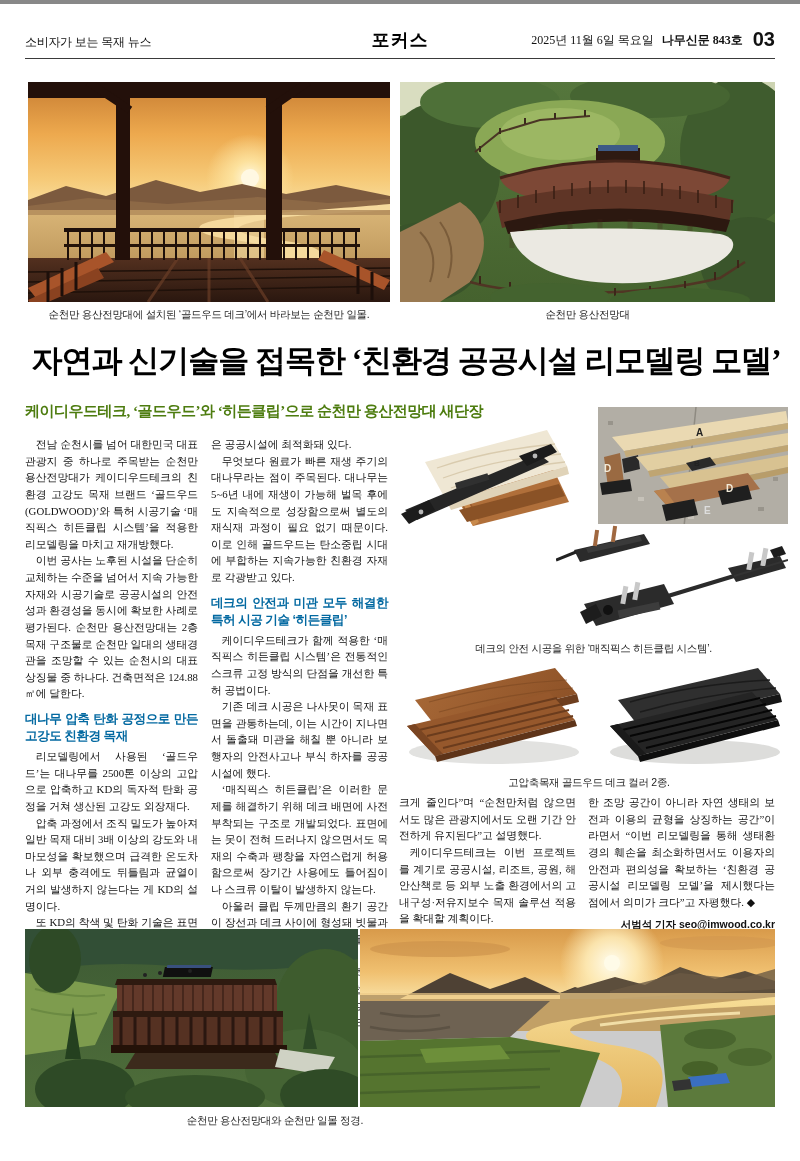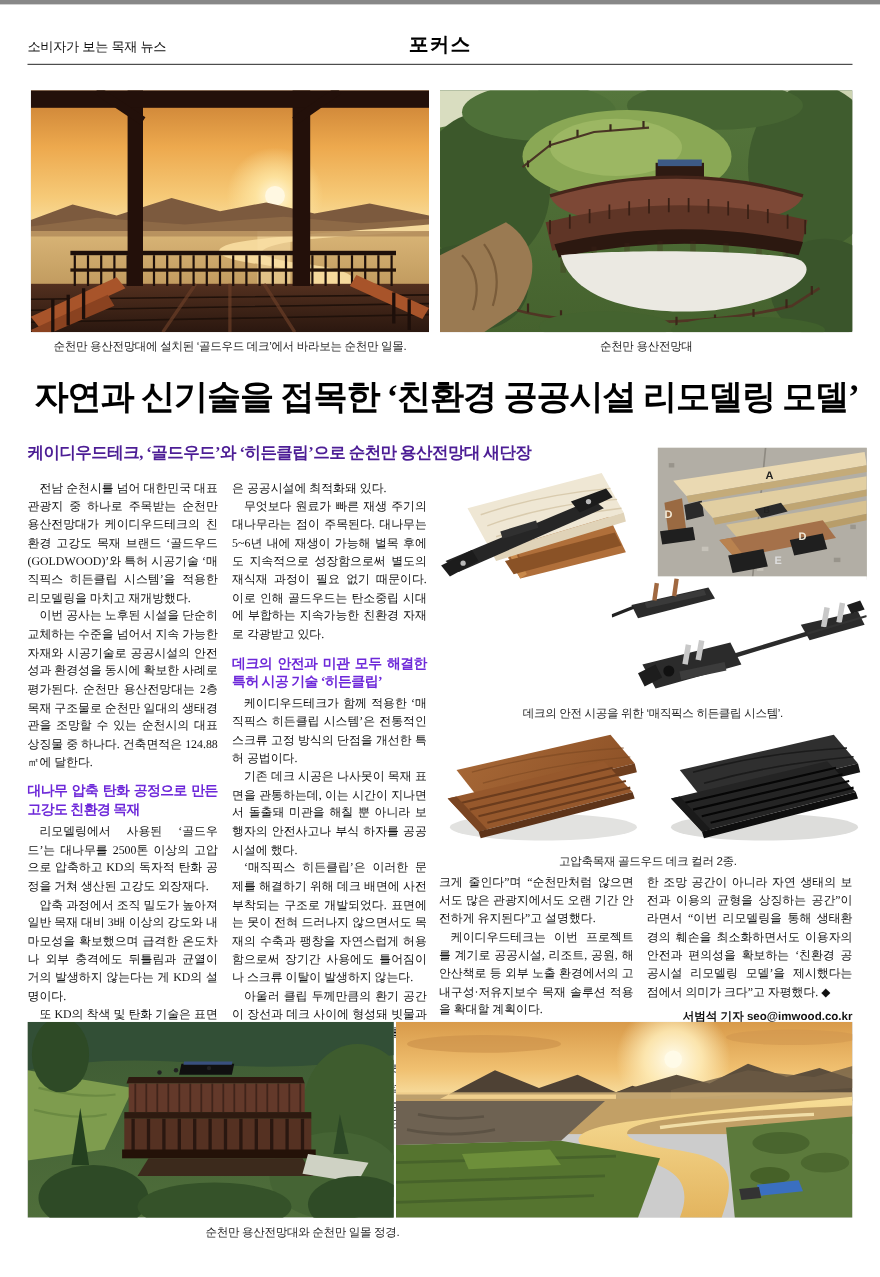--- a/index.html
+++ b/index.html
@@ -18,42 +18,43 @@
                      font-weight:bold;margin-left:10px;vertical-align:-2px;}
   
   .photo{position:absolute;overflow:hidden;background:#ccc;}
   .photo svg{display:block;width:100%;height:100%;}
   .cap{position:absolute;font-family:"Liberation Sans","DejaVu Sans",sans-serif;
        font-size:10.5px;color:#222;letter-spacing:-0.3px;text-align:center;}
   
   .headline{position:absolute;left:0;right:0;top:336px;text-align:center;font-weight:bold;
             font-size:31px;letter-spacing:-1px;color:#000;padding-left:12px;}
   .subheadline{position:absolute;left:25px;top:398px;font-weight:bold;font-size:15px;
-               letter-spacing:-0.5px;color:#4c1d95;}
+               letter-spacing:-0.5px;color:#4d7c0f;}
   
   .col{position:absolute;font-size:10.8px;line-height:1.54;text-align:justify;
        word-break:break-all;color:#111;}
   .col p{margin:0;text-indent:1em;}
   .col p.noindent{text-indent:0;}
-  .col h3{margin:9px 0 3px 0;font-family:Liberation Serif, serif;
-          font-size:12.6px;line-height:1.35;color:#6d28d9;letter-spacing:-0.5px;}
+  .col h3{margin:9px 0 3px 0;font-family:Liberation Sans, sans-serif;
+          font-size:12.6px;line-height:1.35;color:#0369a1;letter-spacing:-0.5px;}
   .byline{margin-top:6px;text-align:right;font-family:"Liberation Sans","DejaVu Sans",sans-serif;
           font-size:10.5px;font-weight:bold;color:#111;}
   
   .dlabel{position:absolute;font-family:"Liberation Sans","DejaVu Sans",sans-serif;
           font-size:10px;font-weight:bold;}
 </style>
 </head>
 <body>
 
 <div class="page">
 
   <div class="masthead">
     <span class="mh-left">소비자가 보는 목재 뉴스</span>
     <span class="mh-center">포커스</span>
+    <span class="mh-right"><span>2025년 11월 6일 목요일</span><span class="issue">나무신문 843호</span><span class="pagenum">03</span></span>
   </div>
 
   <div class="photo" style="left:28px;top:78px;width:362px;height:220px;">
     <svg viewBox="0 0 362 220" preserveAspectRatio="none">
       <defs>
         <linearGradient id="sky1" x1="0" y1="0" x2="0" y2="1">
           <stop offset="0" stop-color="#c77d32"></stop>
             <stop offset="0.4" stop-color="#eda94e"></stop>
           <stop offset="0.75" stop-color="#f6ca78"></stop>
             <stop offset="1" stop-color="#f9e2a6"></stop>

